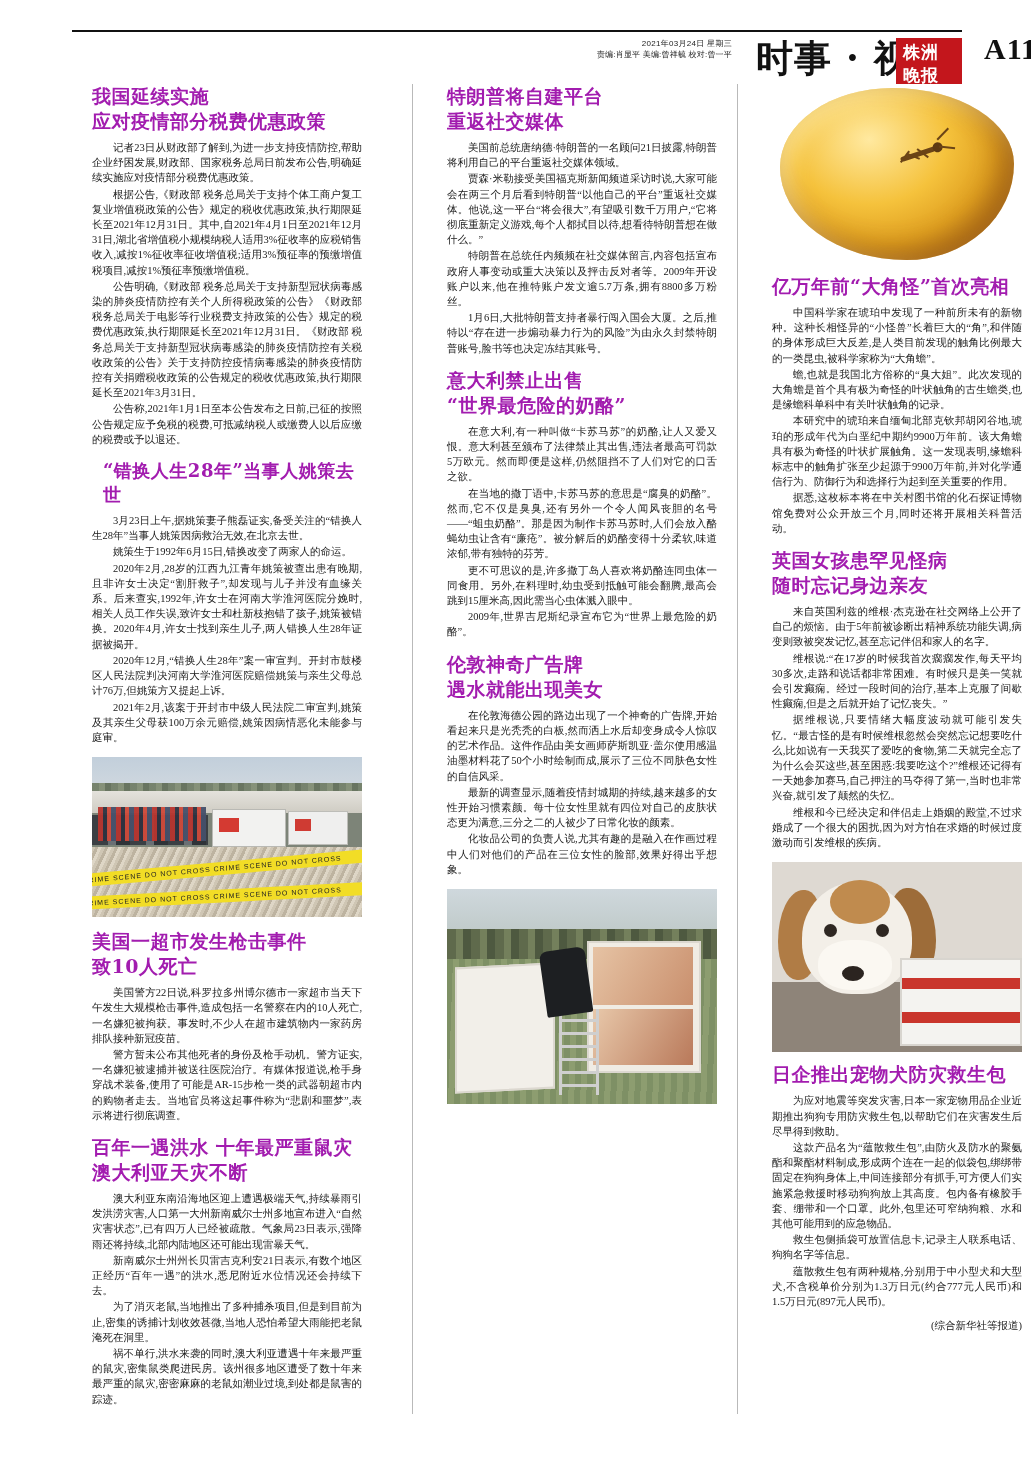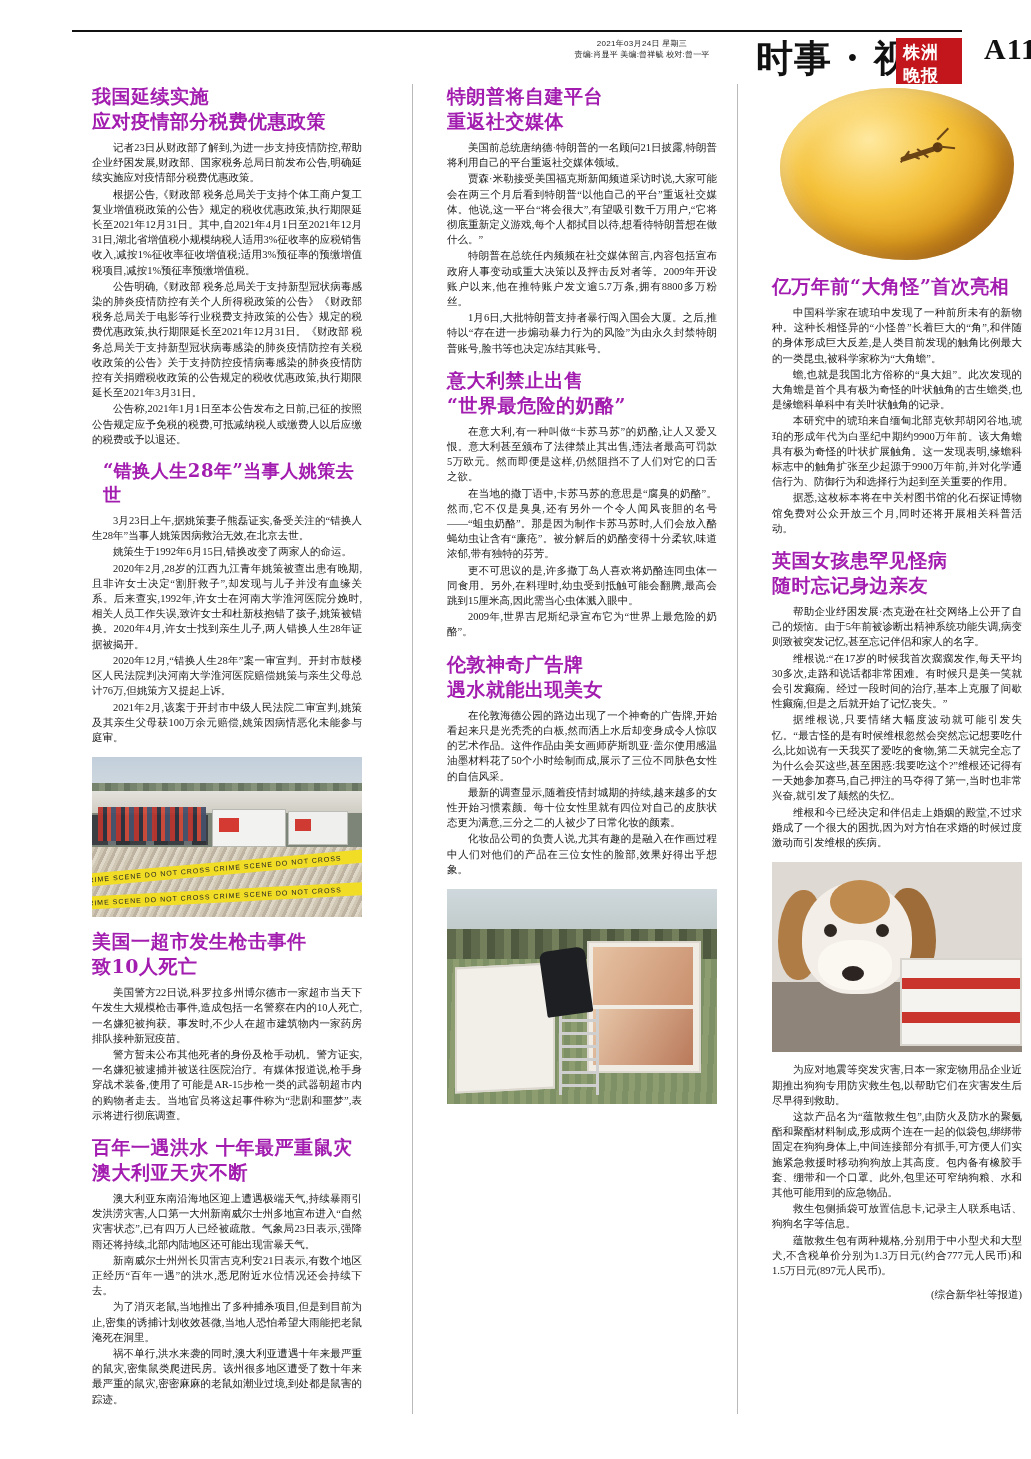--- a/index.html
+++ b/index.html
@@ -16,21 +16,21 @@
     padding:0;box-sizing:border-box;
   }
   
   .masthead{
     position:absolute;left:72px;top:26px;width:890px;height:42px;
   }
   .masthead .rule-top{
     position:absolute;left:0;top:4px;width:890px;height:2px;background:#111;
   }
   .masthead .meta{
-    position:absolute;left:480px;top:12px;text-align:center;width:180px;
+    position:absolute;left:480px;top:12px;text-align:right;width:180px;
     font-size:8px;line-height:11px;color:#222;font-family:"Liberation Sans",sans-serif;
   }
   .masthead .meta .date{letter-spacing:.3px;}
   .masthead .meta .credits{letter-spacing:.2px;}
   .masthead .section{
     position:absolute;left:684px;top:8px;
     font-size:37px;font-weight:bold;letter-spacing:1px;color:#111;
     font-family:"DejaVu Serif",serif;
   }
   .masthead .logo{
@@ -306,21 +306,21 @@
         <p class="bd">蟾,也就是我国北方俗称的“臭大姐”。此次发现的大角蟾是首个具有极为奇怪的叶状触角的古生蟾类,也是缘蟾科单科中有关叶状触角的记录。</p>
         <p class="bd">本研究中的琥珀来自缅甸北部克钦邦胡冈谷地,琥珀的形成年代为白垩纪中期约9900万年前。该大角蟾具有极为奇怪的叶状扩展触角。这一发现表明,缘蟾科标志中的触角扩张至少起源于9900万年前,并对化学通信行为、防御行为和选择行为起到至关重要的作用。</p>
         <p class="bd">据悉,这枚标本将在中关村图书馆的化石探证博物馆免费对公众开放三个月,同时还将开展相关科普活动。</p>
       </div>
 
       <div class="art">
         <h2 class="hl">
           <span>英国女孩患罕见怪病</span><br>
           <span>随时忘记身边亲友</span>
         </h2>
-        <p class="bd">帮助企业纾困发展·杰克逊在社交网络上公开了自己的烦恼。由于5年前被诊断出精神系统功能失调,病变则致被突发记忆,甚至忘记伴侣和家人的名字。</p>
+        <p class="bd">来自英国利兹的维根·杰克逊在社交网络上公开了自己的烦恼。由于5年前被诊断出精神系统功能失调,病变则致被突发记忆,甚至忘记伴侣和家人的名字。</p>
         <p class="bd">维根说:“在17岁的时候我首次瘸瘸发作,每天平均30多次,走路和说话都非常困难。有时候只是美一笑就会引发癫痫。经过一段时间的治疗,基本上克服了间歇性癫痫,但是之后就开始了记忆丧失。”</p>
         <p class="bd">据维根说,只要情绪大幅度波动就可能引发失忆。“最古怪的是有时候维根忽然会突然忘记想要吃什么,比如说有一天我买了爱吃的食物,第二天就完全忘了为什么会买这些,甚至困惑:我要吃这个?”维根还记得有一天她参加赛马,自己押注的马夺得了第一,当时也非常兴奋,就引发了颠然的失忆。</p>
         <p class="bd">维根和今已经决定和伴侣走上婚姻的殿堂,不过求婚成了一个很大的困扰,因为对方怕在求婚的时候过度激动而引发维根的疾病。</p>
       </div>
 
       <div class="photo ph-dog">
         <div class="wall"></div>
         <div class="floor"></div>
         <div class="earL"></div>
         <div class="earR"></div>
@@ -330,20 +330,21 @@
         <div class="eyeR"></div>
         <div class="snout"></div>
         <div class="nose"></div>
         <div class="pack">
           <div class="red1"></div>
           <div class="red2"></div>
         </div>
       </div>
 
       <div class="art">
+        <h2 class="hl">日企推出宠物犬防灾救生包</h2>
         <p class="bd">为应对地震等突发灾害,日本一家宠物用品企业近期推出狗狗专用防灾救生包,以帮助它们在灾害发生后尽早得到救助。</p>
         <p class="bd">这款产品名为“蕴散救生包”,由防火及防水的聚氨酯和聚酯材料制成,形成两个连在一起的似袋包,绑绑带固定在狗狗身体上,中间连接部分有抓手,可方便人们实施紧急救援时移动狗狗放上其高度。包内备有橡胶手套、绷带和一个口罩。此外,包里还可窄纳狗粮、水和其他可能用到的应急物品。</p>
         <p class="bd">救生包侧插袋可放置信息卡,记录主人联系电话、狗狗名字等信息。</p>
         <p class="bd">蕴散救生包有两种规格,分别用于中小型犬和大型犬,不含税单价分别为1.3万日元(约合777元人民币)和1.5万日元(897元人民币)。</p>
         <div class="credit">(综合新华社等报道)</div>
       </div>
 
     </div>
   </div>
 </div>

